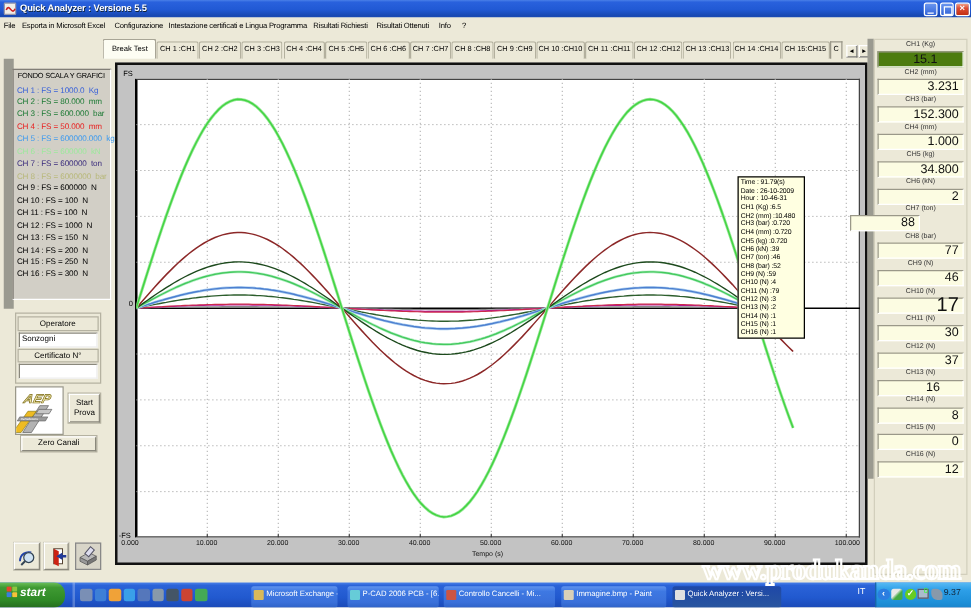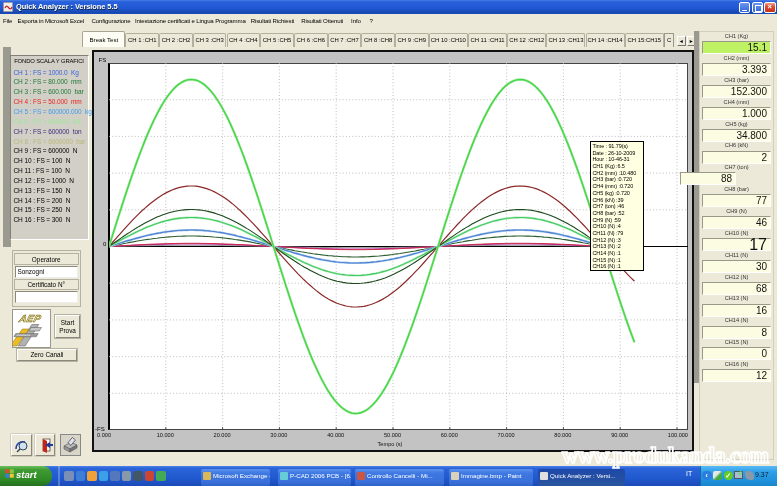--- a/index.html
+++ b/index.html
@@ -201,45 +201,45 @@
 <div style="position:absolute;left:372.5px;top:432px;width:40px;text-align:center;font-size:5.6px;color:#111">50.000</div>
 <div style="position:absolute;left:429.3px;top:432px;width:40px;text-align:center;font-size:5.6px;color:#111">60.000</div>
 <div style="position:absolute;left:486.1px;top:432px;width:40px;text-align:center;font-size:5.6px;color:#111">70.000</div>
 <div style="position:absolute;left:542.9px;top:432px;width:40px;text-align:center;font-size:5.6px;color:#111">80.000</div>
 <div style="position:absolute;left:599.7px;top:432px;width:40px;text-align:center;font-size:5.6px;color:#111">90.000</div>
 <div style="position:absolute;left:648px;top:432px;width:40px;text-align:right;font-size:5.6px;color:#111">100.000</div>
 <div class="abs" style="left:330px;top:440.5px;width:120px;text-align:center;font-size:5.6px;color:#111">Tempo (s)</div>
 
 <div class="abs" style="left:698.5px;top:31px;width:75px;height:429px;border:1px solid #d2cfbc;box-sizing:border-box"></div>
 <div style="position:absolute;left:702px;top:33.0px;width:69px;text-align:center;font-size:5.6px;color:#333">CH1 (Kg)</div>
-<div style="position:absolute;left:702px;top:41.2px;width:69px;height:13px;background:#bef264;border-top:1px solid #9a9889;border-left:1px solid #9a9889;border-bottom:1px solid #fff;border-right:1px solid #fff;box-sizing:border-box;font-size:10px;color:#111;text-align:right;line-height:12px;padding-right:3px">15.1</div>
+<div style="position:absolute;left:702px;top:41.2px;width:69px;height:13px;background:#4d7c0f;border-top:1px solid #9a9889;border-left:1px solid #9a9889;border-bottom:1px solid #fff;border-right:1px solid #fff;box-sizing:border-box;font-size:10px;color:#111;text-align:right;line-height:12px;padding-right:20px">15.1</div>
 <div style="position:absolute;left:702px;top:54.9px;width:69px;text-align:center;font-size:5.6px;color:#333">CH2 (mm)</div>
-<div style="position:absolute;left:702px;top:63.1px;width:69px;height:13px;background:#fcfce2;border-top:1px solid #9a9889;border-left:1px solid #9a9889;border-bottom:1px solid #fff;border-right:1px solid #fff;box-sizing:border-box;font-size:10px;color:#111;text-align:right;line-height:12px;padding-right:3px">3.393</div>
+<div style="position:absolute;left:702px;top:63.1px;width:69px;height:13px;background:#fcfce2;border-top:1px solid #9a9889;border-left:1px solid #9a9889;border-bottom:1px solid #fff;border-right:1px solid #fff;box-sizing:border-box;font-size:10px;color:#111;text-align:right;line-height:12px;padding-right:3px">3.231</div>
 <div style="position:absolute;left:702px;top:76.7px;width:69px;text-align:center;font-size:5.6px;color:#333">CH3 (bar)</div>
 <div style="position:absolute;left:702px;top:84.9px;width:69px;height:13px;background:#fcfce2;border-top:1px solid #9a9889;border-left:1px solid #9a9889;border-bottom:1px solid #fff;border-right:1px solid #fff;box-sizing:border-box;font-size:10px;color:#111;text-align:right;line-height:12px;padding-right:3px">152.300</div>
 <div style="position:absolute;left:702px;top:98.6px;width:69px;text-align:center;font-size:5.6px;color:#333">CH4 (mm)</div>
 <div style="position:absolute;left:702px;top:106.8px;width:69px;height:13px;background:#fcfce2;border-top:1px solid #9a9889;border-left:1px solid #9a9889;border-bottom:1px solid #fff;border-right:1px solid #fff;box-sizing:border-box;font-size:10px;color:#111;text-align:right;line-height:12px;padding-right:3px">1.000</div>
 <div style="position:absolute;left:702px;top:120.5px;width:69px;text-align:center;font-size:5.6px;color:#333">CH5 (kg)</div>
 <div style="position:absolute;left:702px;top:128.7px;width:69px;height:13px;background:#fcfce2;border-top:1px solid #9a9889;border-left:1px solid #9a9889;border-bottom:1px solid #fff;border-right:1px solid #fff;box-sizing:border-box;font-size:10px;color:#111;text-align:right;line-height:12px;padding-right:3px">34.800</div>
 <div style="position:absolute;left:702px;top:142.4px;width:69px;text-align:center;font-size:5.6px;color:#333">CH6 (kN)</div>
 <div style="position:absolute;left:702px;top:150.6px;width:69px;height:13px;background:#fcfce2;border-top:1px solid #9a9889;border-left:1px solid #9a9889;border-bottom:1px solid #fff;border-right:1px solid #fff;box-sizing:border-box;font-size:10px;color:#111;text-align:right;line-height:12px;padding-right:3px">2</div>
 <div style="position:absolute;left:702px;top:164.2px;width:69px;text-align:center;font-size:5.6px;color:#333">CH7 (ton)</div>
 <div style="position:absolute;left:680px;top:172.4px;width:56px;height:13px;background:#fcfce2;border-top:1px solid #9a9889;border-left:1px solid #9a9889;border-bottom:1px solid #fff;border-right:1px solid #fff;box-sizing:border-box;font-size:10px;color:#111;text-align:right;line-height:12px;padding-right:3px">88</div>
 <div style="position:absolute;left:702px;top:186.1px;width:69px;text-align:center;font-size:5.6px;color:#333">CH8 (bar)</div>
 <div style="position:absolute;left:702px;top:194.3px;width:69px;height:13px;background:#fcfce2;border-top:1px solid #9a9889;border-left:1px solid #9a9889;border-bottom:1px solid #fff;border-right:1px solid #fff;box-sizing:border-box;font-size:10px;color:#111;text-align:right;line-height:12px;padding-right:3px">77</div>
 <div style="position:absolute;left:702px;top:208.0px;width:69px;text-align:center;font-size:5.6px;color:#333">CH9 (N)</div>
 <div style="position:absolute;left:702px;top:216.2px;width:69px;height:13px;background:#fcfce2;border-top:1px solid #9a9889;border-left:1px solid #9a9889;border-bottom:1px solid #fff;border-right:1px solid #fff;box-sizing:border-box;font-size:10px;color:#111;text-align:right;line-height:12px;padding-right:3px">46</div>
 <div style="position:absolute;left:702px;top:229.8px;width:69px;text-align:center;font-size:5.6px;color:#333">CH10 (N)</div>
 <div style="position:absolute;left:702px;top:238.0px;width:69px;height:13px;background:#fcfce2;border-top:1px solid #9a9889;border-left:1px solid #9a9889;border-bottom:1px solid #fff;border-right:1px solid #fff;box-sizing:border-box;font-size:16px;color:#111;text-align:right;line-height:12px;padding-right:3px">17</div>
 <div style="position:absolute;left:702px;top:251.7px;width:69px;text-align:center;font-size:5.6px;color:#333">CH11 (N)</div>
 <div style="position:absolute;left:702px;top:259.9px;width:69px;height:13px;background:#fcfce2;border-top:1px solid #9a9889;border-left:1px solid #9a9889;border-bottom:1px solid #fff;border-right:1px solid #fff;box-sizing:border-box;font-size:10px;color:#111;text-align:right;line-height:12px;padding-right:3px">30</div>
 <div style="position:absolute;left:702px;top:273.6px;width:69px;text-align:center;font-size:5.6px;color:#333">CH12 (N)</div>
-<div style="position:absolute;left:702px;top:281.8px;width:69px;height:13px;background:#fcfce2;border-top:1px solid #9a9889;border-left:1px solid #9a9889;border-bottom:1px solid #fff;border-right:1px solid #fff;box-sizing:border-box;font-size:10px;color:#111;text-align:right;line-height:12px;padding-right:3px">68</div>
+<div style="position:absolute;left:702px;top:281.8px;width:69px;height:13px;background:#fcfce2;border-top:1px solid #9a9889;border-left:1px solid #9a9889;border-bottom:1px solid #fff;border-right:1px solid #fff;box-sizing:border-box;font-size:10px;color:#111;text-align:right;line-height:12px;padding-right:3px">37</div>
 <div style="position:absolute;left:702px;top:295.4px;width:69px;text-align:center;font-size:5.6px;color:#333">CH13 (N)</div>
-<div style="position:absolute;left:702px;top:303.6px;width:69px;height:13px;background:#fcfce2;border-top:1px solid #9a9889;border-left:1px solid #9a9889;border-bottom:1px solid #fff;border-right:1px solid #fff;box-sizing:border-box;font-size:10px;color:#111;text-align:right;line-height:12px;padding-right:3px">16</div>
+<div style="position:absolute;left:702px;top:303.6px;width:69px;height:13px;background:#fcfce2;border-top:1px solid #9a9889;border-left:1px solid #9a9889;border-bottom:1px solid #fff;border-right:1px solid #fff;box-sizing:border-box;font-size:10px;color:#111;text-align:right;line-height:12px;padding-right:18px">16</div>
 <div style="position:absolute;left:702px;top:317.3px;width:69px;text-align:center;font-size:5.6px;color:#333">CH14 (N)</div>
 <div style="position:absolute;left:702px;top:325.5px;width:69px;height:13px;background:#fcfce2;border-top:1px solid #9a9889;border-left:1px solid #9a9889;border-bottom:1px solid #fff;border-right:1px solid #fff;box-sizing:border-box;font-size:10px;color:#111;text-align:right;line-height:12px;padding-right:3px">8</div>
 <div style="position:absolute;left:702px;top:339.2px;width:69px;text-align:center;font-size:5.6px;color:#333">CH15 (N)</div>
 <div style="position:absolute;left:702px;top:347.4px;width:69px;height:13px;background:#fcfce2;border-top:1px solid #9a9889;border-left:1px solid #9a9889;border-bottom:1px solid #fff;border-right:1px solid #fff;box-sizing:border-box;font-size:10px;color:#111;text-align:right;line-height:12px;padding-right:3px">0</div>
 <div style="position:absolute;left:702px;top:361.1px;width:69px;text-align:center;font-size:5.6px;color:#333">CH16 (N)</div>
 <div style="position:absolute;left:702px;top:369.2px;width:69px;height:13px;background:#fcfce2;border-top:1px solid #9a9889;border-left:1px solid #9a9889;border-bottom:1px solid #fff;border-right:1px solid #fff;box-sizing:border-box;font-size:10px;color:#111;text-align:right;line-height:12px;padding-right:3px">12</div>
 
 <div class="abs" style="left:562px;top:442.5px;width:218px;font-size:22.5px;font-weight:bold;font-family:'Liberation Serif',serif;color:transparent;-webkit-text-stroke:1.7px #fff;letter-spacing:-0.6px;z-index:15">www.produkanda.com</div>
 
 <div class="abs" style="left:0;top:466px;width:777px;height:20px;background:linear-gradient(180deg,#4b81e8 0%,#2b63d8 12%,#2159cf 60%,#1b4ab8 100%);z-index:8"></div>

